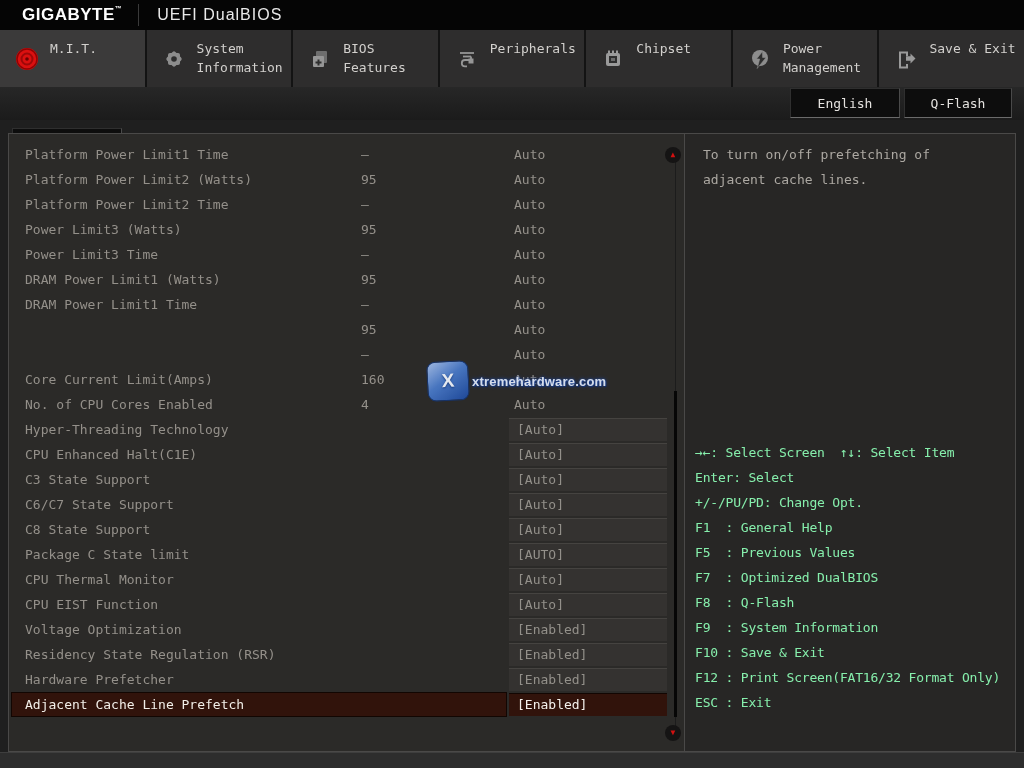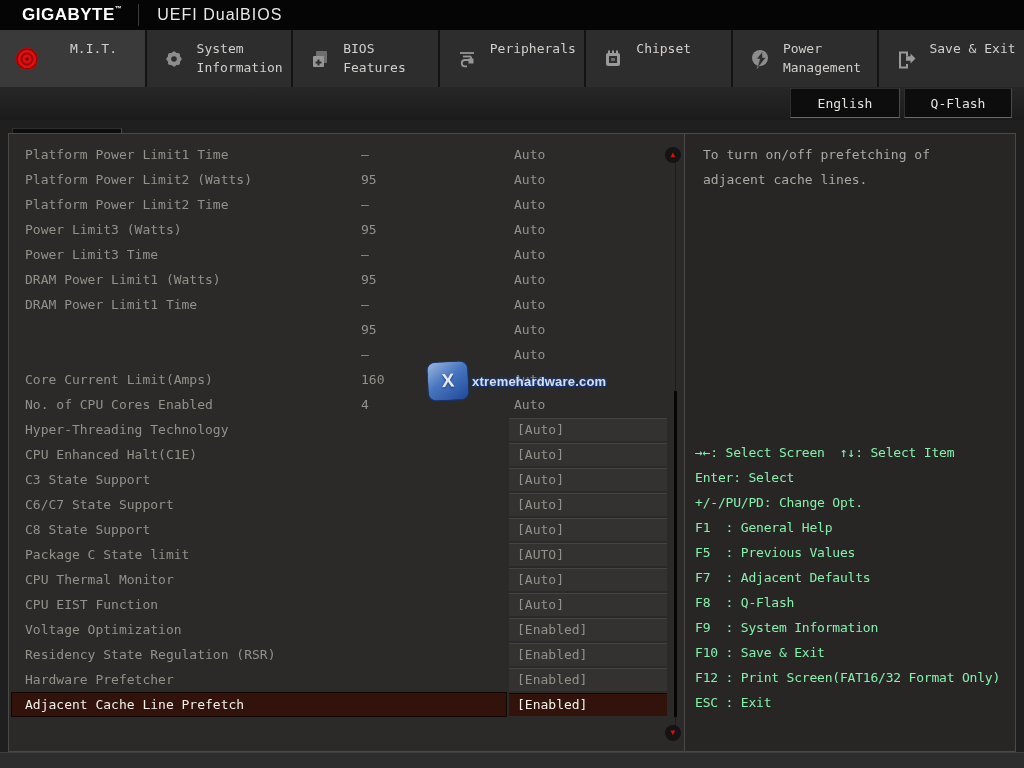--- a/index.html
+++ b/index.html
@@ -14,21 +14,21 @@
   
   .topbar{position:absolute;top:0;left:0;right:0;height:30px;background:#050505;display:flex;align-items:center;}
   .brand{font-family:"Liberation Sans",sans-serif;font-weight:bold;color:#ffffff;font-size:17px;letter-spacing:.5px;margin-left:22px;}
   .brand sup{font-size:7px;vertical-align:top;}
   .topbar-divider{width:1px;height:22px;background:#3a3a3a;margin:0 18px 0 16px;}
   .uefi-title{font-family:"Liberation Sans",sans-serif;color:#e9e9e9;font-size:16px;letter-spacing:1px;}
 
   
   .tabbar{position:absolute;top:30px;left:0;right:0;height:57px;background:#131313;display:flex;gap:2px;}
   .tab{flex:1;background:#2e2d2d;display:flex;align-items:center;padding-left:13px;box-sizing:border-box;cursor:pointer;}
-  .tab.selected{background:#3b3a3a;gap:20px;}
+  .tab.selected{background:#3b3a3a;}
   .tab-icon{width:28px;margin-right:9px;display:flex;align-items:center;justify-content:center;flex:none;}
   .tab-label{display:flex;flex-direction:column;height:40px;color:#d2d0cd;font-size:13px;line-height:19px;white-space:nowrap;}
 
   
   .subbar{position:absolute;top:87px;left:0;right:0;height:33px;background:linear-gradient(#272727,#1b1b1b);}
   .btn{position:absolute;height:30px;background:#0d0d0d;color:#e4e2df;font-size:13px;
        display:flex;align-items:center;justify-content:center;box-sizing:border-box;
        border:1px solid #2f2f2f;border-bottom-color:#6a6a6a;border-right-color:#4a4a4a;cursor:pointer;}
   .btn-back{left:12px;top:1px;width:110px;margin-top:40px;}
   .btn-english{right:124px;top:1px;width:110px;}
@@ -315,21 +315,21 @@
   </div>
 
   <div class="right-panel">
     <div class="help-box">To turn on/off prefetching of adjacent cache lines.</div>
     <div class="key-box" id="key-legend">
         <div class="key-line">→←: Select Screen  ↑↓: Select Item</div>
         <div class="key-line">Enter: Select</div>
         <div class="key-line">+/-/PU/PD: Change Opt.</div>
         <div class="key-line">F1  : General Help</div>
         <div class="key-line">F5  : Previous Values</div>
-        <div class="key-line">F7  : Adjacent Defaults</div>
+        <div class="key-line">F7  : Optimized DualBIOS</div>
         <div class="key-line">F8  : Q-Flash</div>
         <div class="key-line">F9  : System Information</div>
         <div class="key-line">F10 : Save &amp; Exit</div>
         <div class="key-line">F12 : Print Screen(FAT16/32 Format Only)</div>
         <div class="key-line">ESC : Exit</div>
       </div>
   </div>
 
   <div class="footer"></div>
 

